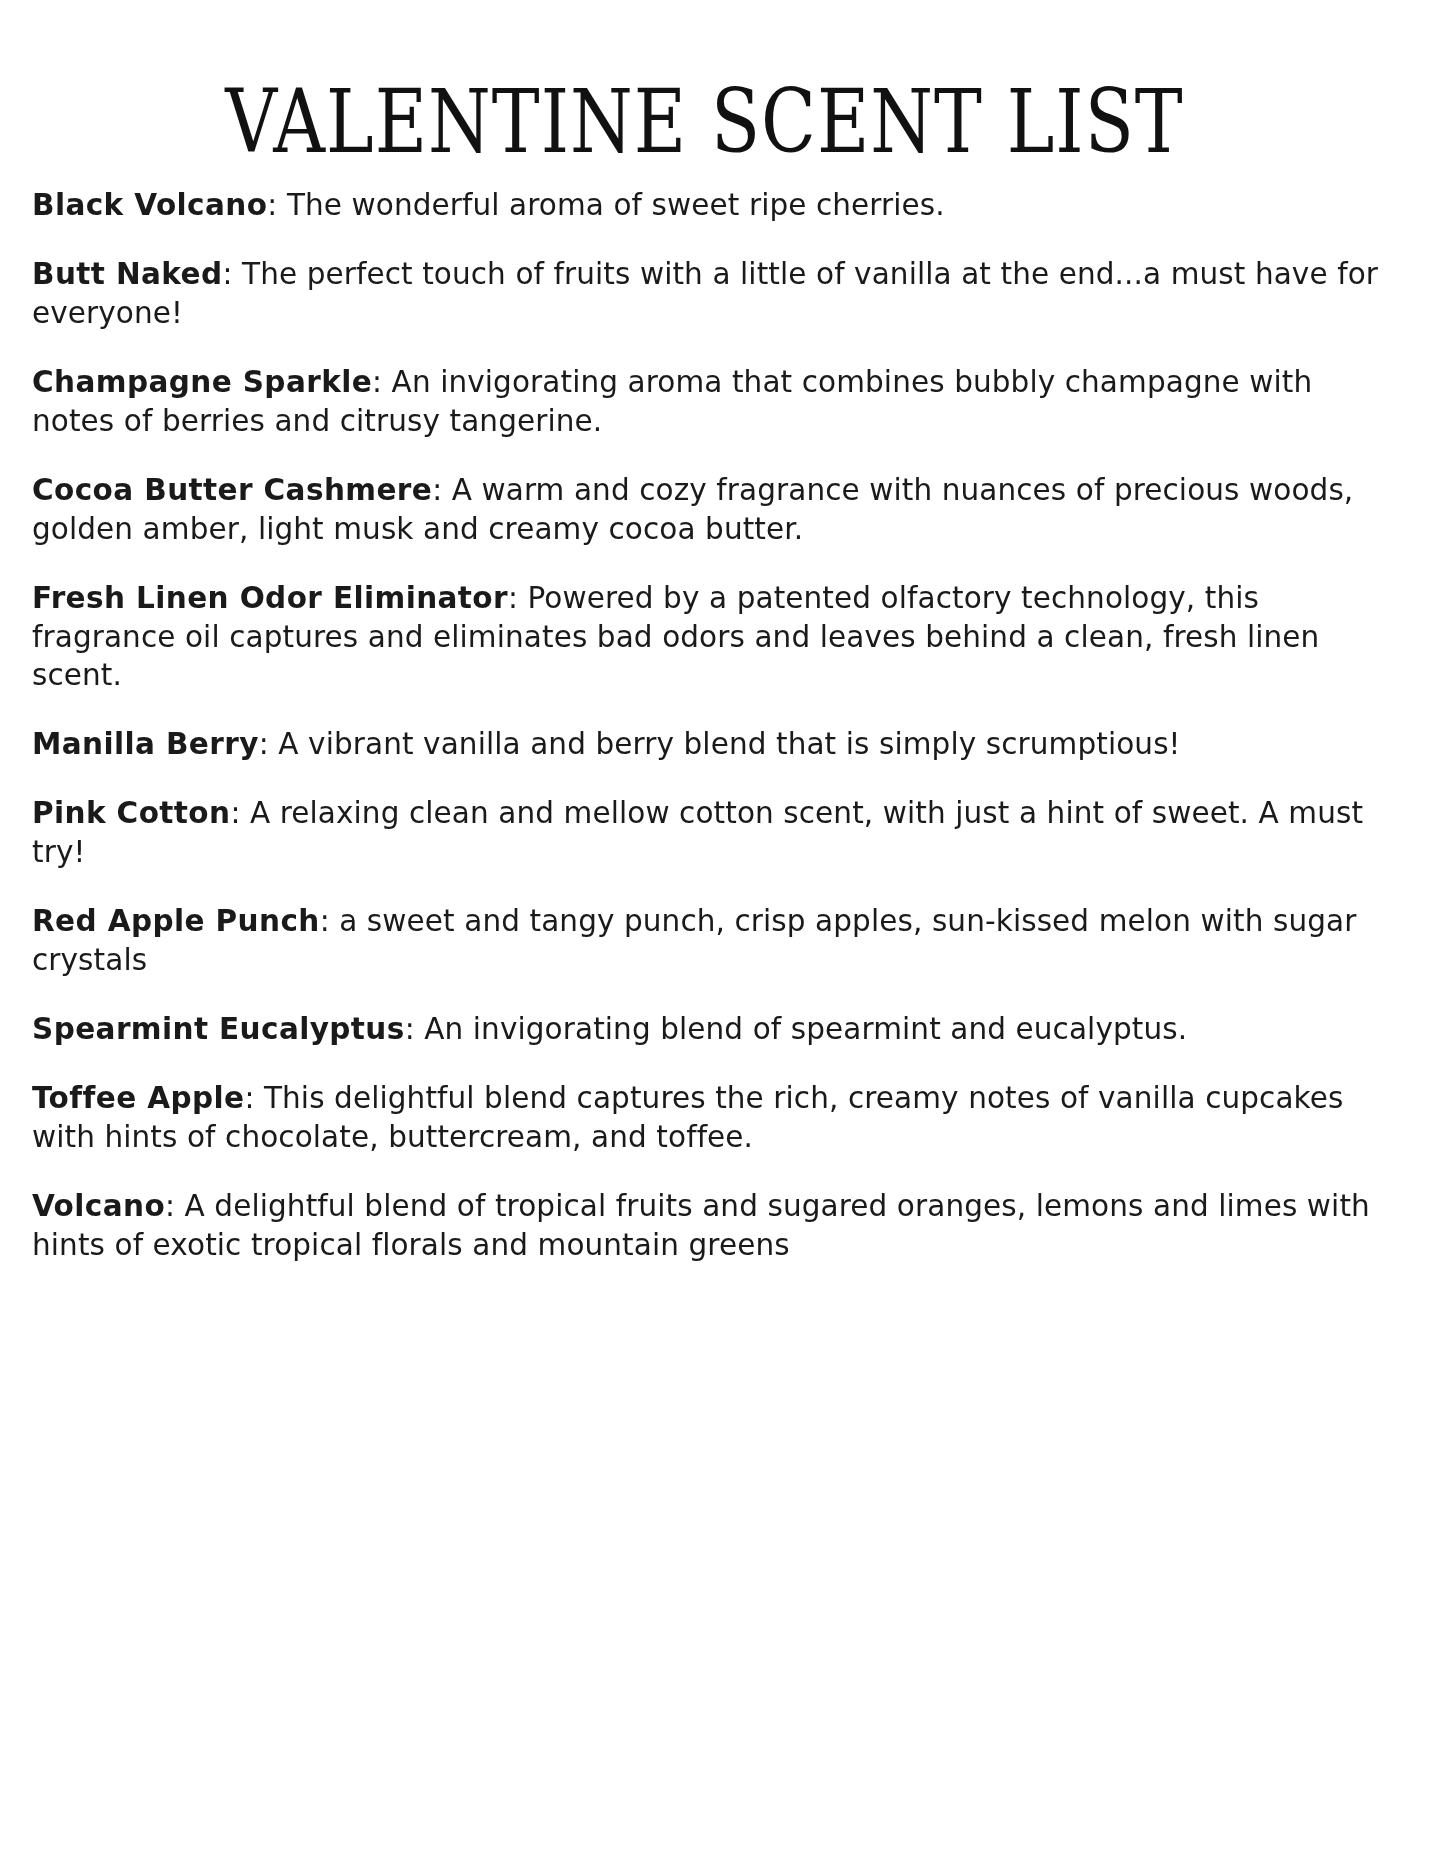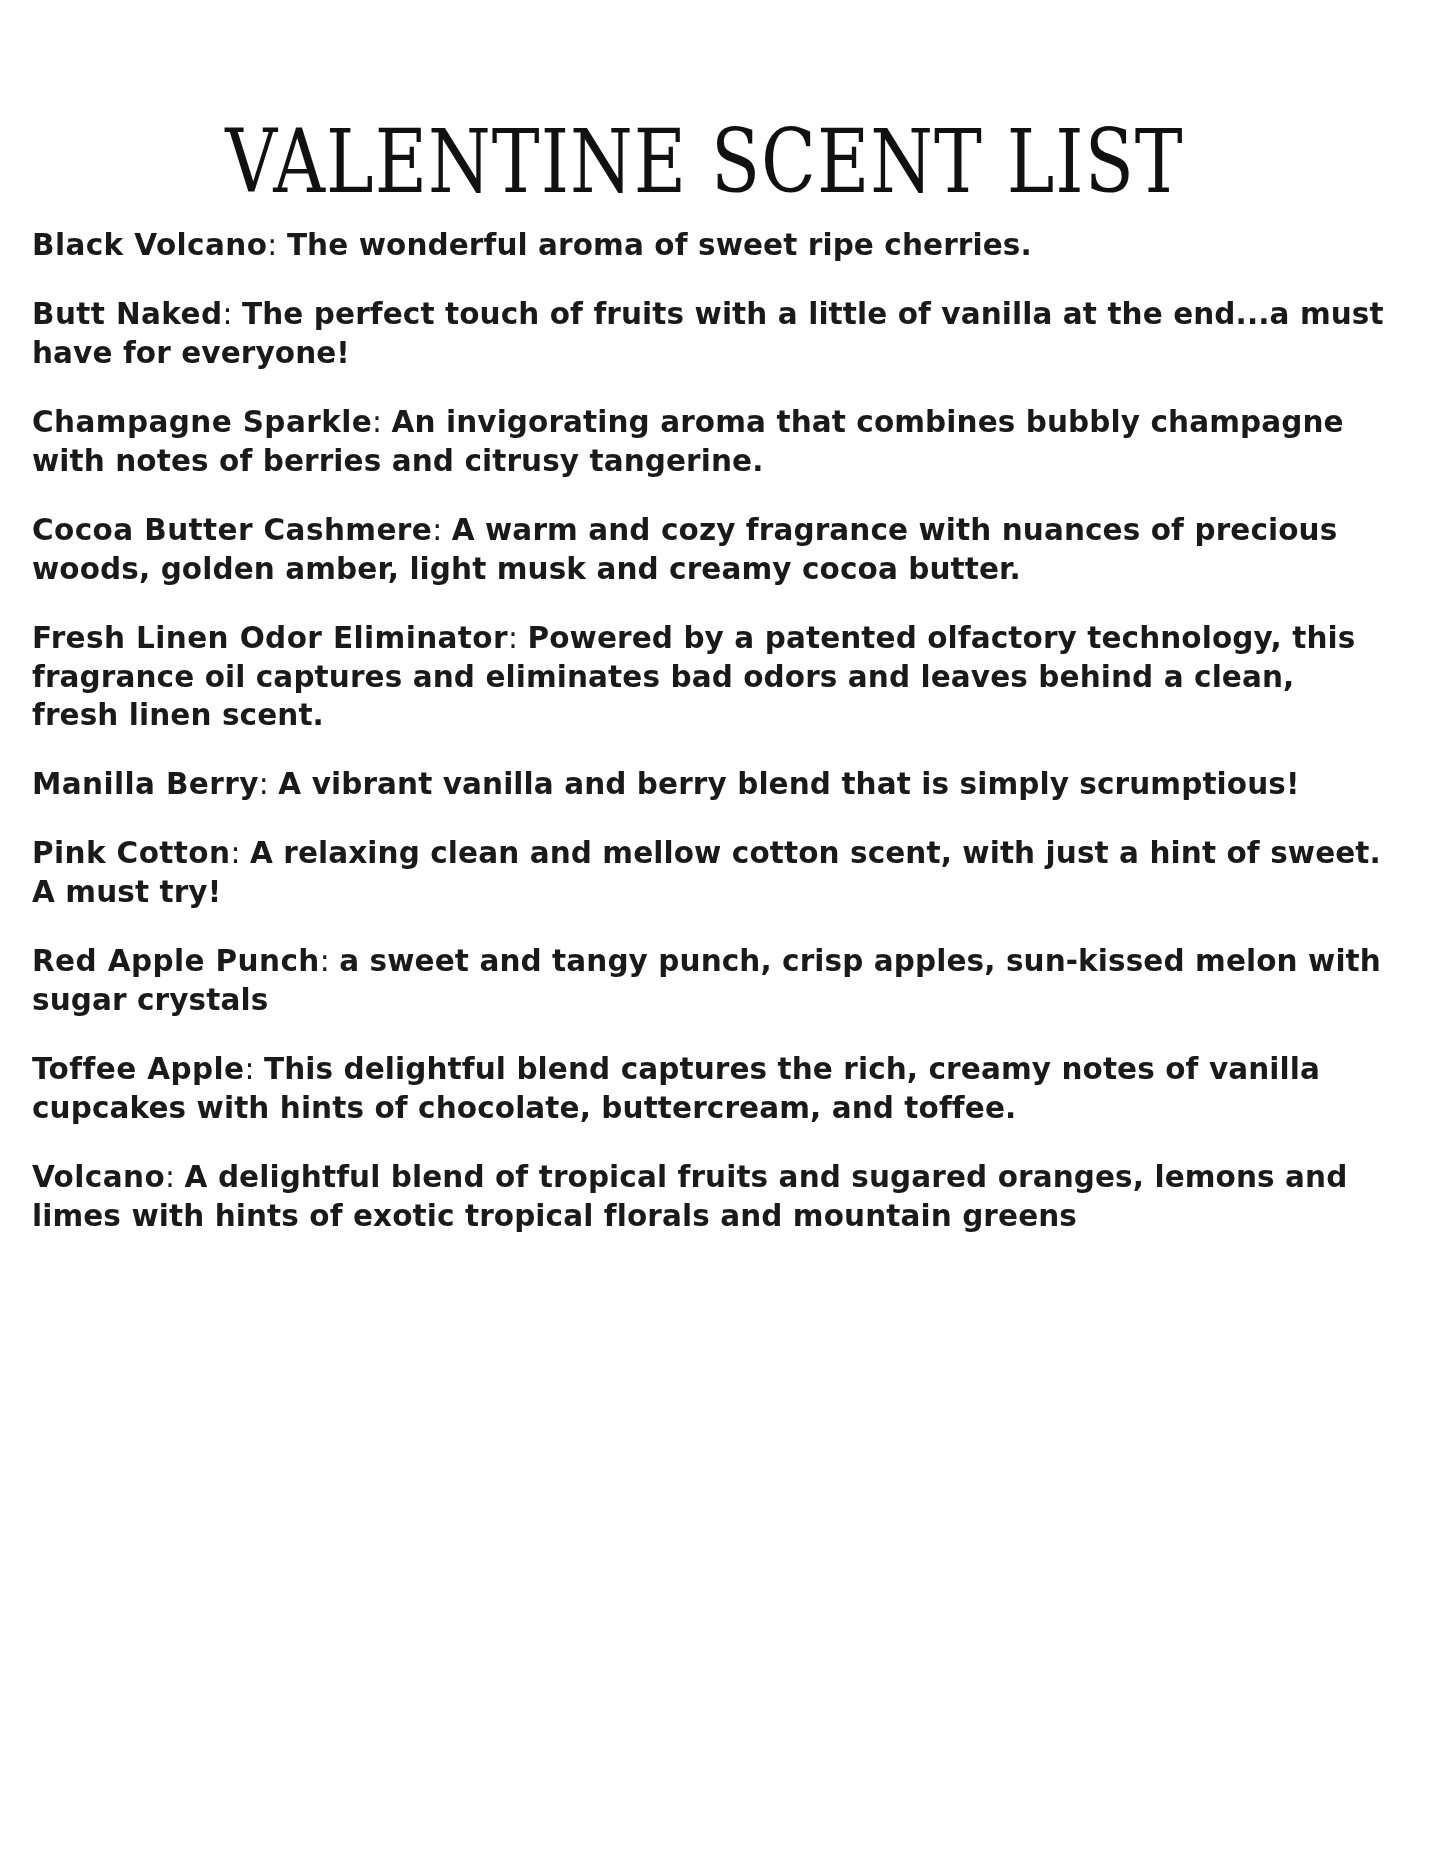--- a/index.html
+++ b/index.html
@@ -11,21 +11,21 @@
     width: 1445px;
     height: 1871px;
     font-family: "DejaVu Sans", sans-serif;
     color: #1a1a1a;
     -webkit-font-smoothing: antialiased;
   }
   .page {
     width: 1445px;
     height: 1871px;
     box-sizing: border-box;
-    padding: 118px 60px 0 24px;
+    padding: 78px 60px 0 24px;
     position: relative;
   }
   .doc-title {
     text-align: center;
     font-family: "DejaVu Serif", serif;
     font-weight: 400;
     font-size: 74px;
     letter-spacing: 1px;
     line-height: 1.0;
     margin: 0 0 34px 0;
@@ -47,21 +47,21 @@
   }
   .scent-item:last-child {
     margin-bottom: 0;
     margin-top: 28px;
   }
   .scent-name {
     font-weight: 700;
     letter-spacing: 0.4px;
   }
   .scent-desc {
-    font-weight: 700;
+    font-weight: 400;
   }
 </style>
 </head>
 <body>
 
 <div class="page">
 
   <h1 class="doc-title">VALENTINE SCENT LIST</h1>
 
   <ul class="scent-list">
@@ -92,20 +92,23 @@
 
 
     <li class="scent-item">
       <span class="scent-name">Pink Cotton</span><span class="scent-sep">: </span><span class="scent-desc">A relaxing clean and mellow cotton scent, with just a hint of sweet. A must try!</span>
     </li>
 
     <li class="scent-item">
       <span class="scent-name">Red Apple Punch</span><span class="scent-sep">: </span><span class="scent-desc">a sweet and tangy punch, crisp apples, sun-kissed melon with sugar crystals</span>
     </li>
 
+    <li class="scent-item">
+      <span class="scent-name">Spearmint Eucalyptus</span><span class="scent-sep">: </span><span class="scent-desc">An invigorating blend of spearmint and eucalyptus.</span>
+    </li>
 
     <li class="scent-item">
       <span class="scent-name">Toffee Apple</span><span class="scent-sep">: </span><span class="scent-desc">This delightful blend captures the rich, creamy notes of vanilla cupcakes with hints of chocolate, buttercream, and toffee.</span>
     </li>
 
     <li class="scent-item">
       <span class="scent-name">Volcano</span><span class="scent-sep">: </span><span class="scent-desc">A delightful blend of tropical fruits and sugared oranges, lemons and limes with hints of exotic tropical florals and mountain greens</span>
     </li>
 
   </ul>

